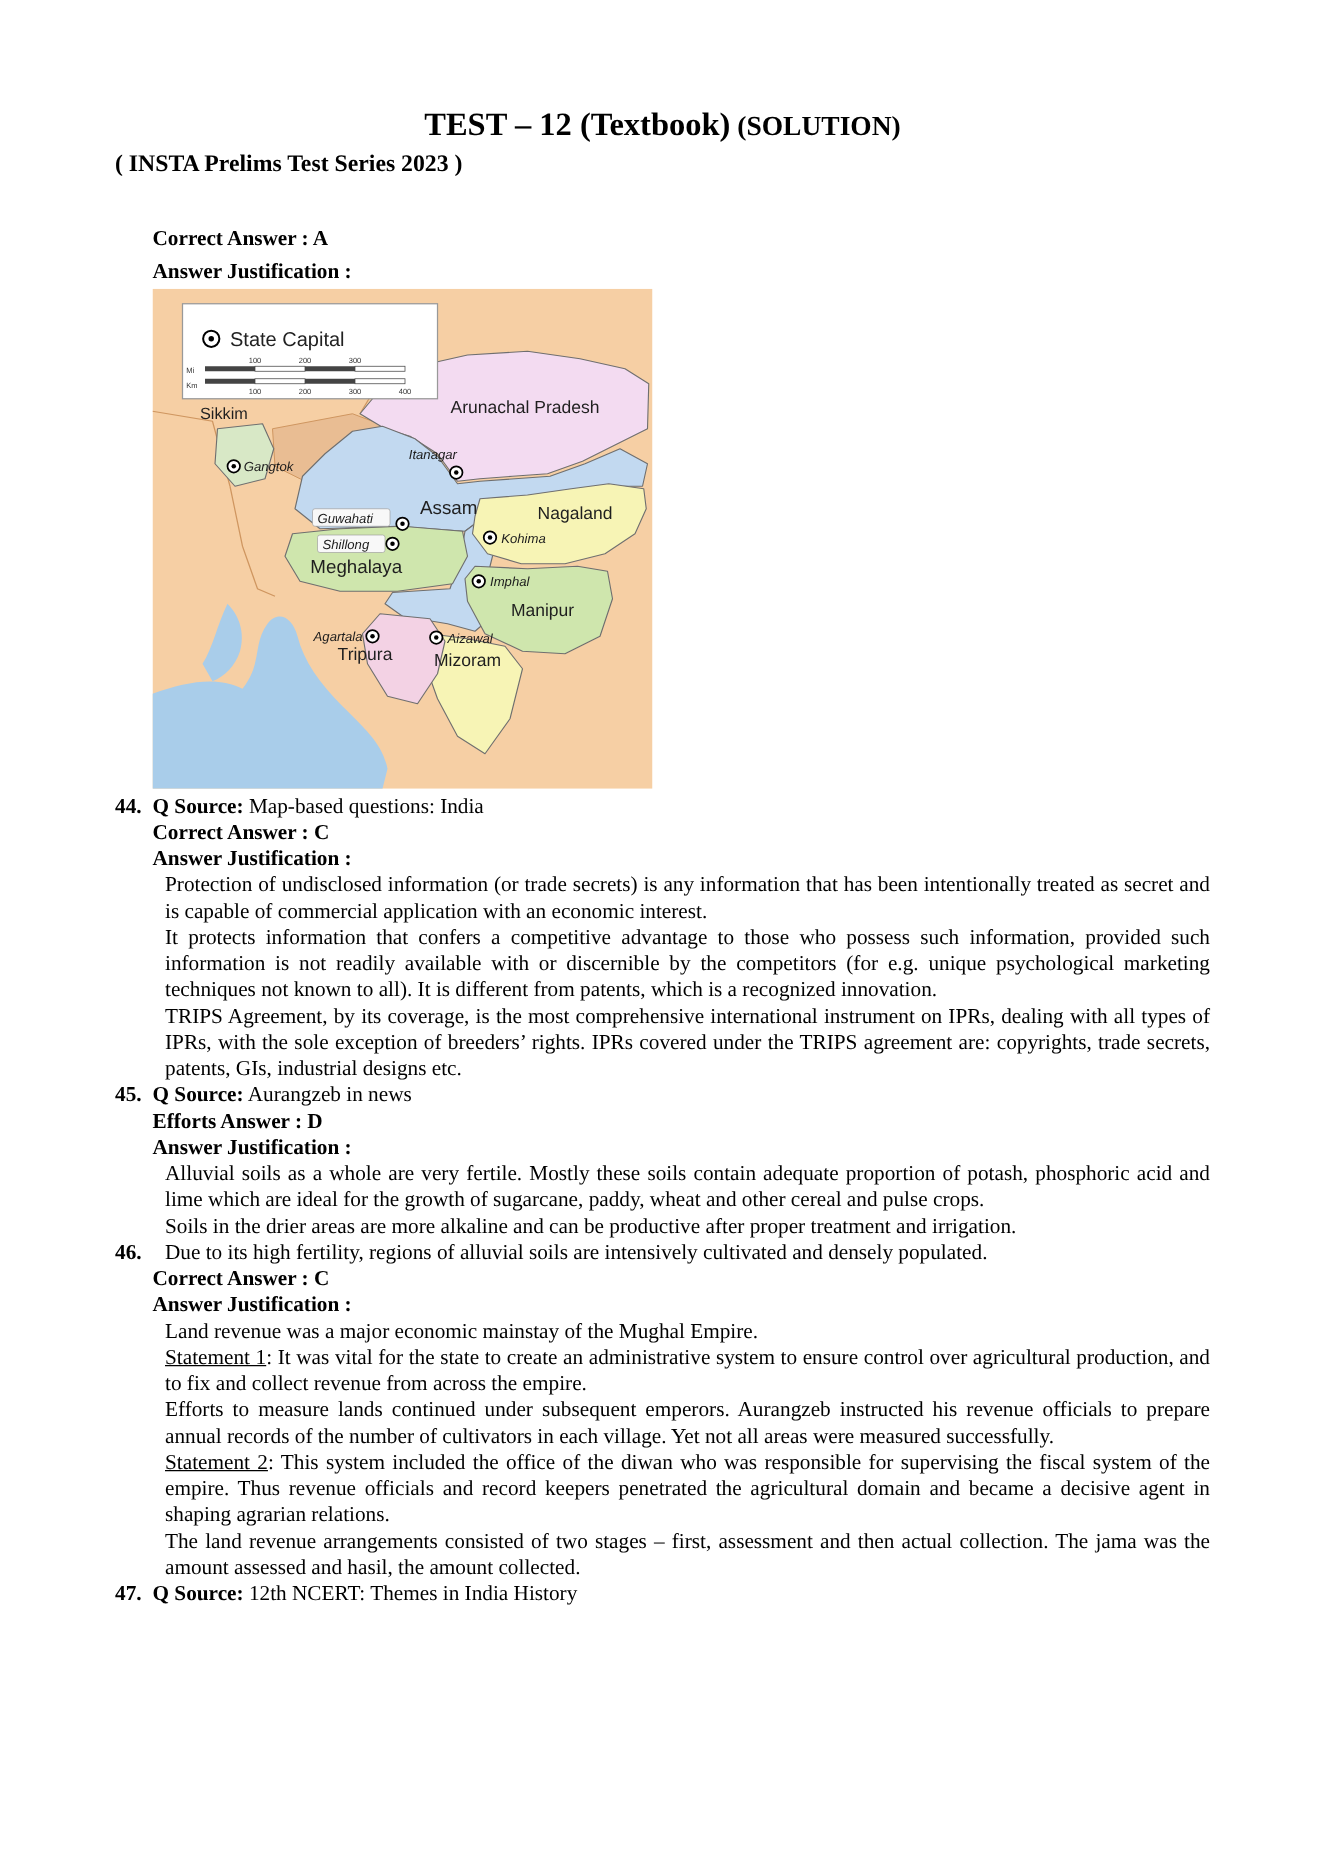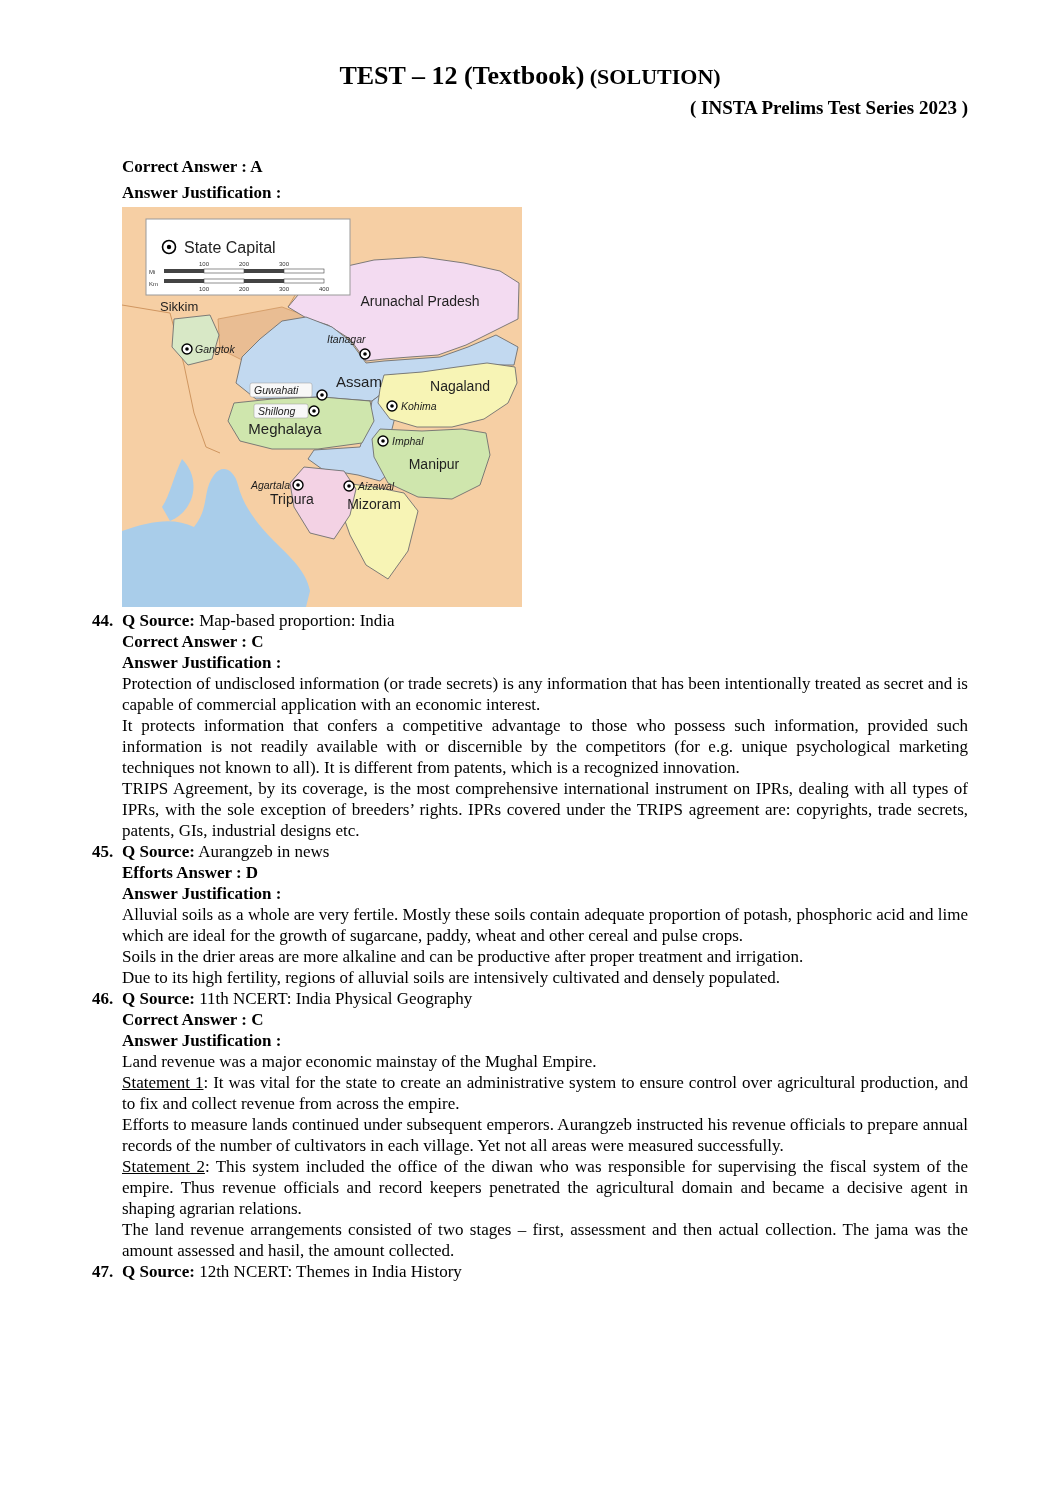--- a/index.html
+++ b/index.html
@@ -1,31 +1,31 @@
 <!DOCTYPE html>
 <html><head>
 <meta charset="utf-8">
 <style>
   html,body{margin:0;padding:0;background:#ffffff;}
   .page{
     width:1058px;height:1497px;box-sizing:border-box;
-    padding:60px 90px 30px 92px;
+    padding:84px 90px 30px 92px;
     font-family:"Liberation Serif",serif;font-size:17px;line-height:21px;color:#000;
     overflow:hidden;
   }
   .doc-title{text-align:center;font-weight:bold;font-size:26px;line-height:32px;margin:0;}
   .doc-title .suffix{font-size:22px;}
-  .doc-subtitle{text-align:right;font-weight:bold;font-size:19px;line-height:25px;margin:2px 0 36px 0;}
+  .doc-subtitle{text-align:left;font-weight:bold;font-size:19px;line-height:25px;margin:2px 0 36px 0;}
   .question{display:flex;align-items:flex-end;}
   .qnum{flex:0 0 30px;width:30px;font-weight:bold;}
   .qbody{flex:1;min-width:0;}
   .answer-line{font-weight:bold;}
   .just-label{font-weight:bold;}
   .gap-sm{margin-top:5px;}
-  .para{text-align:justify;}
+  .para{text-align:justify;margin-left:10px;}
   .u{text-decoration:underline;}
   .source-label{font-weight:bold;}
   .map-wrap{width:400px;height:400px;margin:4px 0 3px 0;}
   svg text{font-family:"Liberation Sans",sans-serif;}
   .state-label{fill:#1f1f1f;}
   .cap-label{font-style:italic;fill:#1c1c1c;font-size:10.5px;}
   .tick{fill:#333;}
 </style>
 </head>
 <body>
@@ -162,21 +162,21 @@
             </g>
             <text class="tick" x="82" y="84" font-size="6" text-anchor="middle">100</text>
             <text class="tick" x="122" y="84" font-size="6" text-anchor="middle">200</text>
             <text class="tick" x="162" y="84" font-size="6" text-anchor="middle">300</text>
             <text class="tick" x="202" y="84" font-size="6" text-anchor="middle">400</text>
           </g>
         </svg>
       </div>
 
       <div class="source-line">
-        <span class="source-label">Q Source:</span><span> Map-based proportion: India</span>
+        <span class="source-label">Q Source:</span><span> Map-based questions: India</span>
       </div>
     </div>
   </div>
 
   <div class="question">
     <div class="qnum">45.</div>
     <div class="qbody">
       <div class="answer-line">Correct Answer : C</div>
       <div class="just-label">Answer Justification :</div>
       <div>
@@ -193,23 +193,20 @@
   <div class="question">
     <div class="qnum">46.</div>
     <div class="qbody">
       <div class="answer-line">Efforts Answer : D</div>
       <div class="just-label">Answer Justification :</div>
       <div>
           <div class="para"><span>Alluvial soils as a whole are very fertile. Mostly these soils contain adequate proportion of potash, phosphoric acid and lime which are ideal for the growth of sugarcane, paddy, wheat and other cereal and pulse crops.</span></div>
           <div class="para"><span>Soils in the drier areas are more alkaline and can be productive after proper treatment and irrigation.</span></div>
           <div class="para"><span>Due to its high fertility, regions of alluvial soils are intensively cultivated and densely populated.</span></div>
         </div>
-      <div class="source-line">
-        <span class="source-label">Q Source:</span><span> 11th NCERT: India Physical Geography</span>
-      </div>
     </div>
   </div>
 
   <div class="question">
     <div class="qnum">47.</div>
     <div class="qbody">
       <div class="answer-line">Correct Answer : C</div>
       <div class="just-label">Answer Justification :</div>
       <div>
           <div class="para"><span>Land revenue was a major economic mainstay of the Mughal Empire.</span></div>

